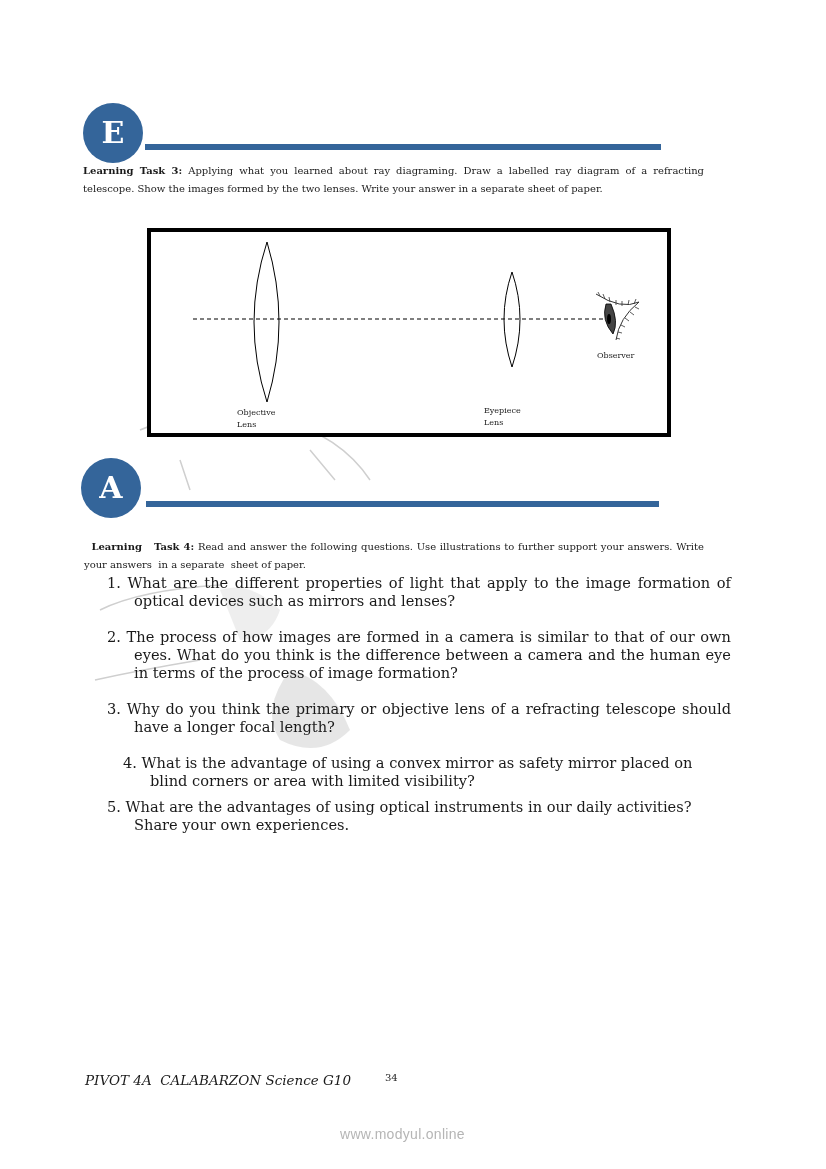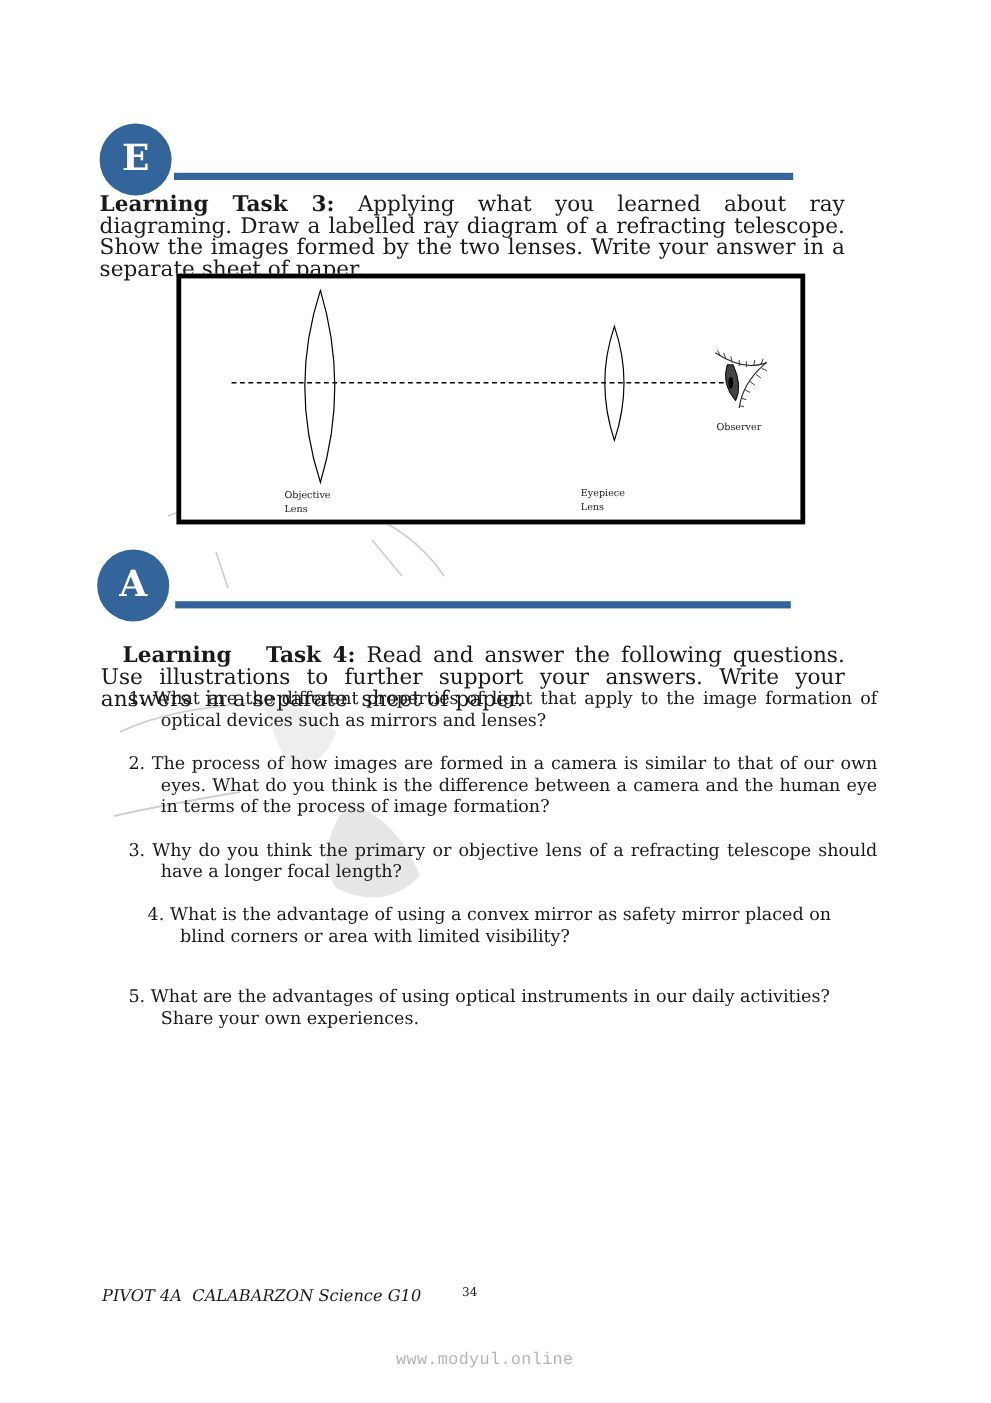--- a/index.html
+++ b/index.html
@@ -2,32 +2,32 @@
 <html><head>
 <meta charset="utf-8">
 <style>
   html, body { margin:0; padding:0; background:#ffffff; }
   body { width:826px; height:1169px; position:relative; overflow:hidden;
          font-family:"DejaVu Serif","Liberation Serif",serif; color:#1a1a1a; }
   .badge { position:absolute; width:60px; height:60px; border-radius:50%;
            background:#34659a; color:#fff; font-family:"DejaVu Serif",serif;
            font-weight:bold; font-size:30px; text-align:center; line-height:60px; }
   .rule { position:absolute; height:6px; background:#34659a; }
-  .para { position:absolute; font-size:18px; line-height:18px; text-align:justify; }
+  .para { position:absolute; font-size:10px; line-height:18px; text-align:justify; }
   .para b { font-weight:bold; }
   .qlist { position:absolute; left:107px; width:597px; font-size:14.6px; line-height:18px; }
   .q { position:absolute; left:0; width:597px; padding-left:27px; text-indent:-27px; text-align:justify; }
   .q.nj { text-align:left; }
   .diagram { position:absolute; left:147px; top:228px; width:516px; height:201px;
              border:4px solid #000; background:#fff; }
   .dlabel { position:absolute; font-family:"DejaVu Serif",serif; font-size:8px; line-height:12px; text-align:left; }
   .footer { position:absolute; top:1072px; font-size:14px; }
   .footer-title { left:85px; font-style:italic; font-family:"DejaVu Serif",serif; font-size:13.5px;text-align:right; }
   .footer-page { left:385px; font-size:10px; }
-  .watermark { position:absolute; top:1126px; left:330px; font-family:Liberation Mono, monospace;
+  .watermark { position:absolute; top:1126px; left:340px; font-family:Liberation Sans, sans-serif;
                font-size:14px; color:#b5b5b5; letter-spacing:0.3px; }
   .faint { position:absolute; pointer-events:none; }
 </style>
 </head>
 <body>
 
 <svg class="faint" style="left:80px;top:410px;" width="330" height="370" viewBox="0 0 330 370">
   <g fill="none" stroke="#cfcfcf" stroke-width="1.5">
     <path d="M60 20 Q120 -5 200 10 Q260 25 290 70"></path>
     <path d="M100 50 l10 30 M230 40 l25 30"></path>
@@ -92,18 +92,18 @@
 
 <div class="para" style="left:84px;top:520px;width:620px;white-space:pre-wrap;">
   <b>Learning   Task 4:</b><span> Read and answer the following questions. Use illustrations to further support your answers. Write your answers  in a separate  sheet of paper.</span>
 </div>
 
 <div class="qlist" style="top:574px;">
   <div class="q" style="top:0px;">1. What are the different properties of light that apply to the image formation of optical devices such as mirrors and lenses?</div>
   <div class="q" style="top:54px;">2. The process of how images are formed in a camera is similar to that of our own eyes. What do you think is the difference between a camera and the human eye in terms of the process of image formation?</div>
   <div class="q" style="top:126px;">3. Why do you think the primary or objective lens of a refracting telescope should have a longer focal length?</div>
   <div class="q nj" style="top:180px;width:580px;margin-left:16px;">4. What is the advantage of using a convex mirror as safety mirror placed on blind corners or area with limited visibility?</div>
-  <div class="q nj" style="top:224px;margin-top:24px;">5. What are the advantages of using optical instruments in our daily activities? Share your own experiences.</div>
+  <div class="q nj" style="top:224px;">5. What are the advantages of using optical instruments in our daily activities? Share your own experiences.</div>
 </div>
 
 <div class="footer footer-title" style="white-space:pre;">PIVOT 4A  CALABARZON Science G10</div>
 <div class="footer footer-page">34</div>
 <div class="watermark">www.modyul.online</div>
 
 </body></html>

